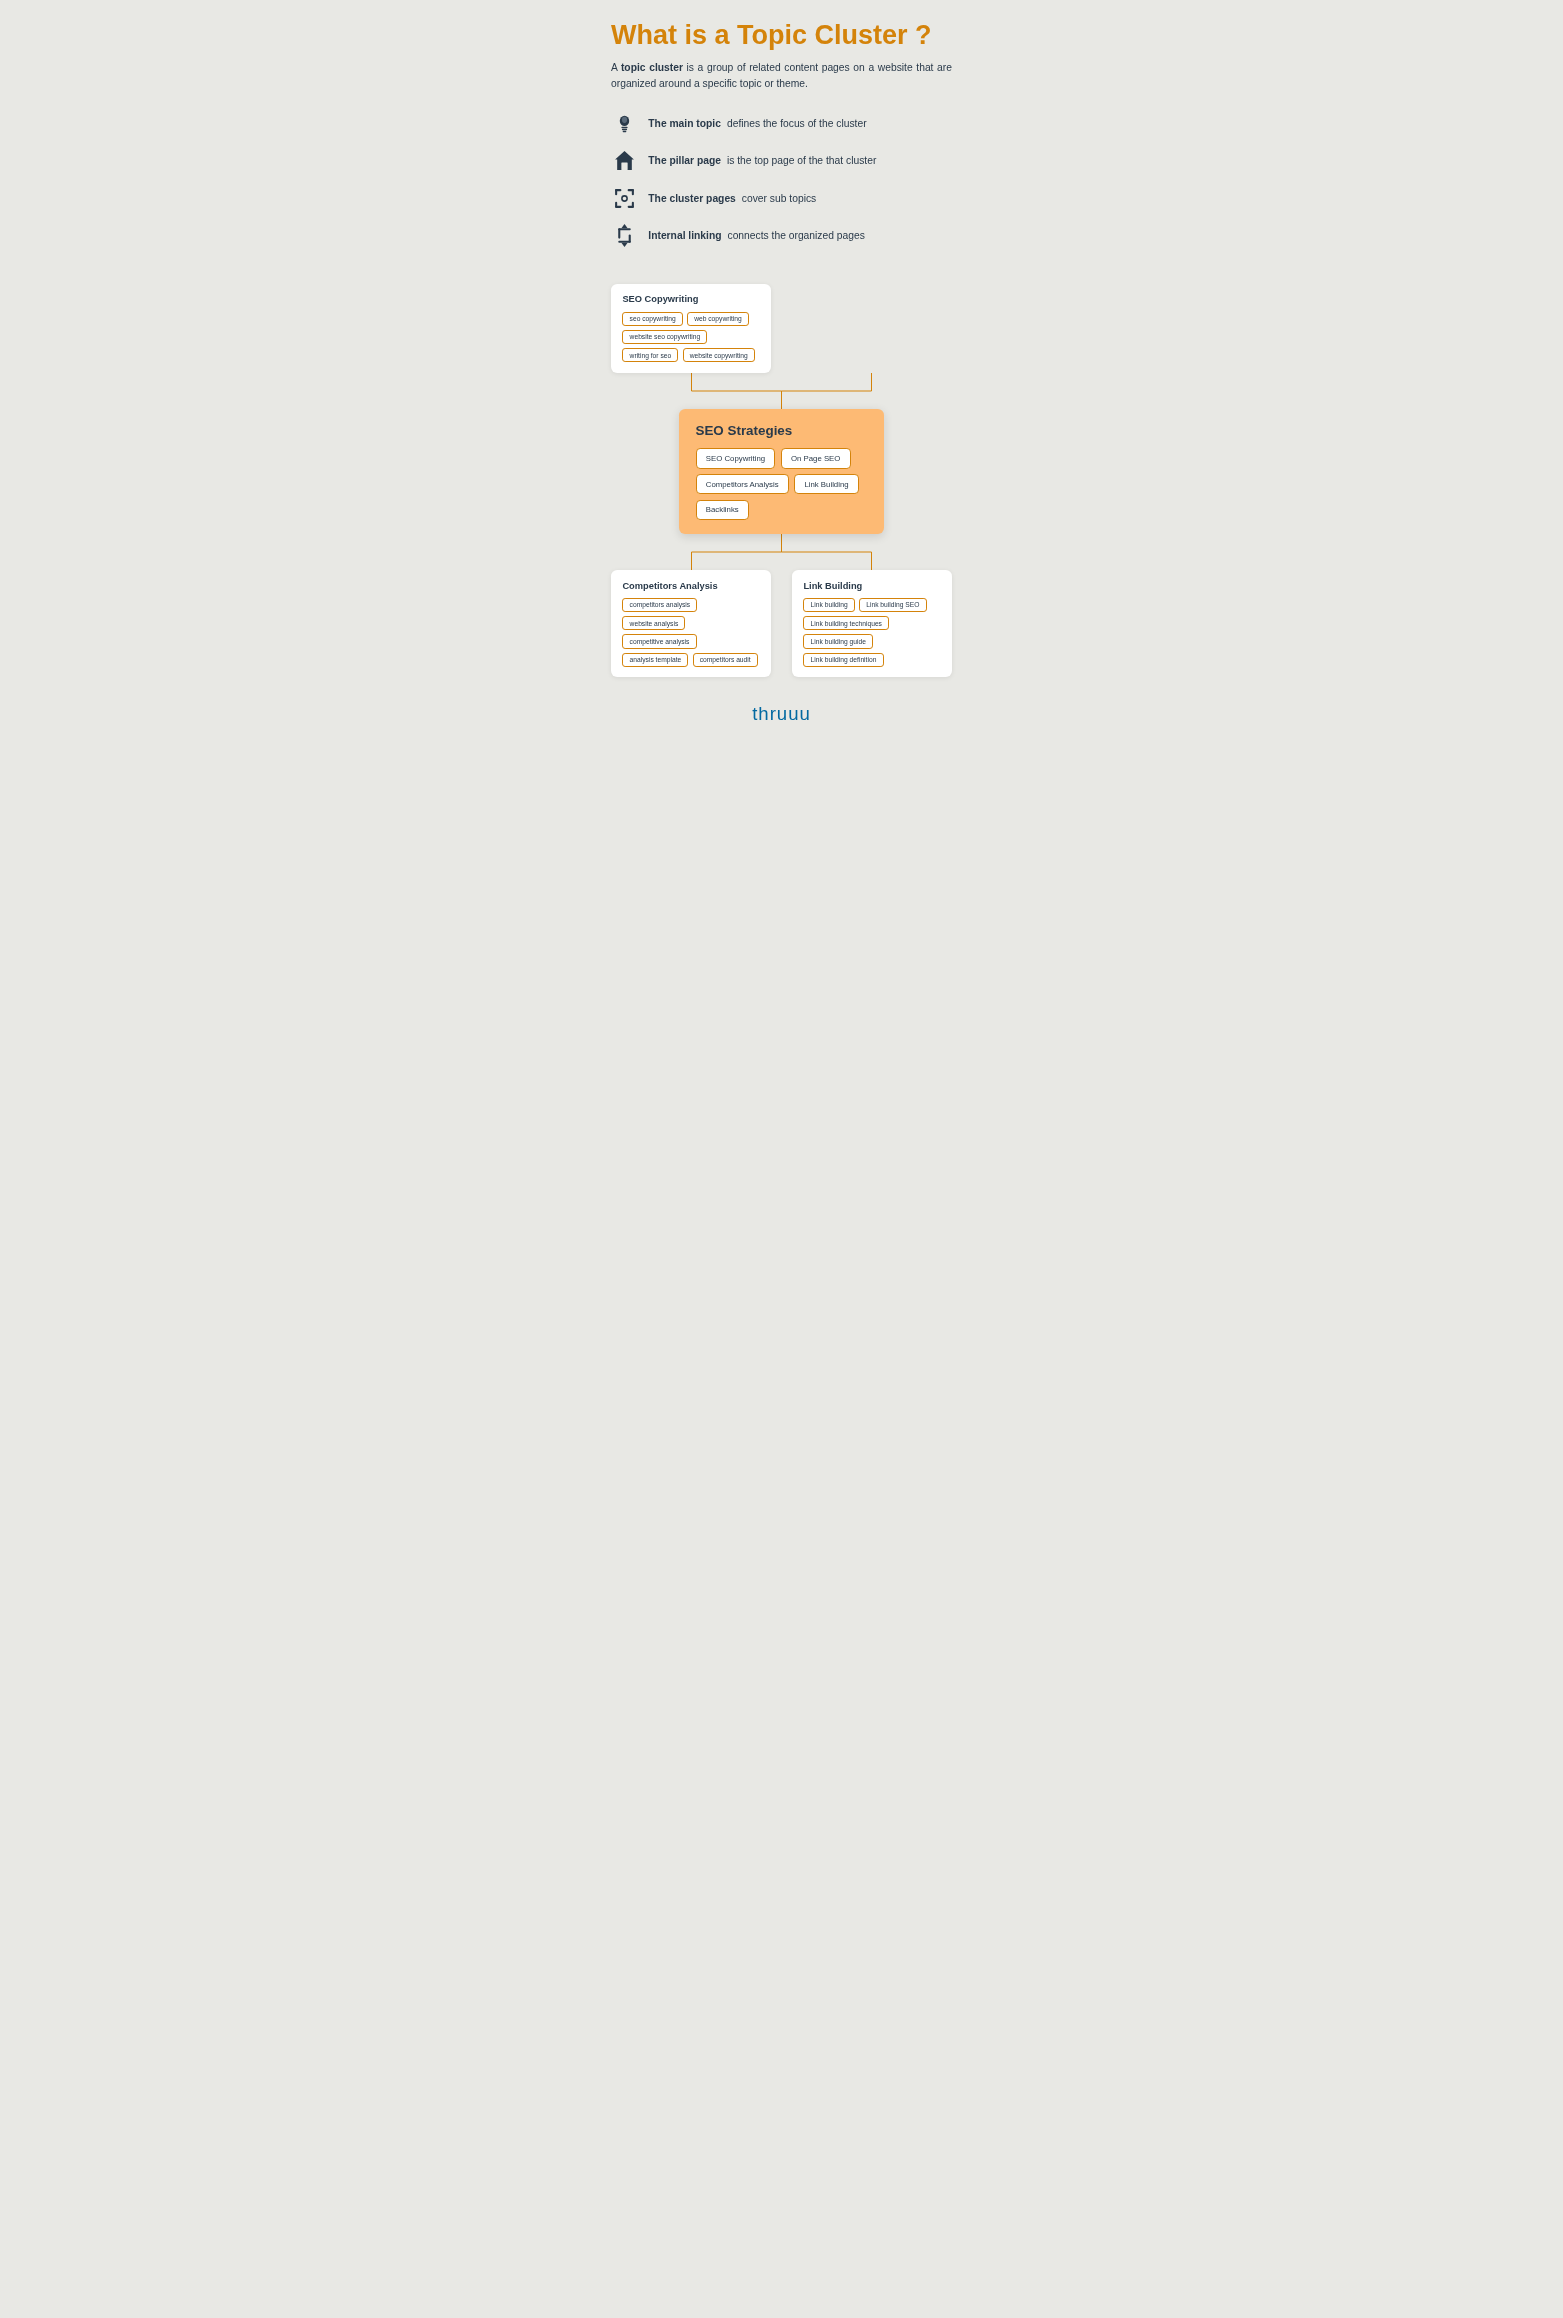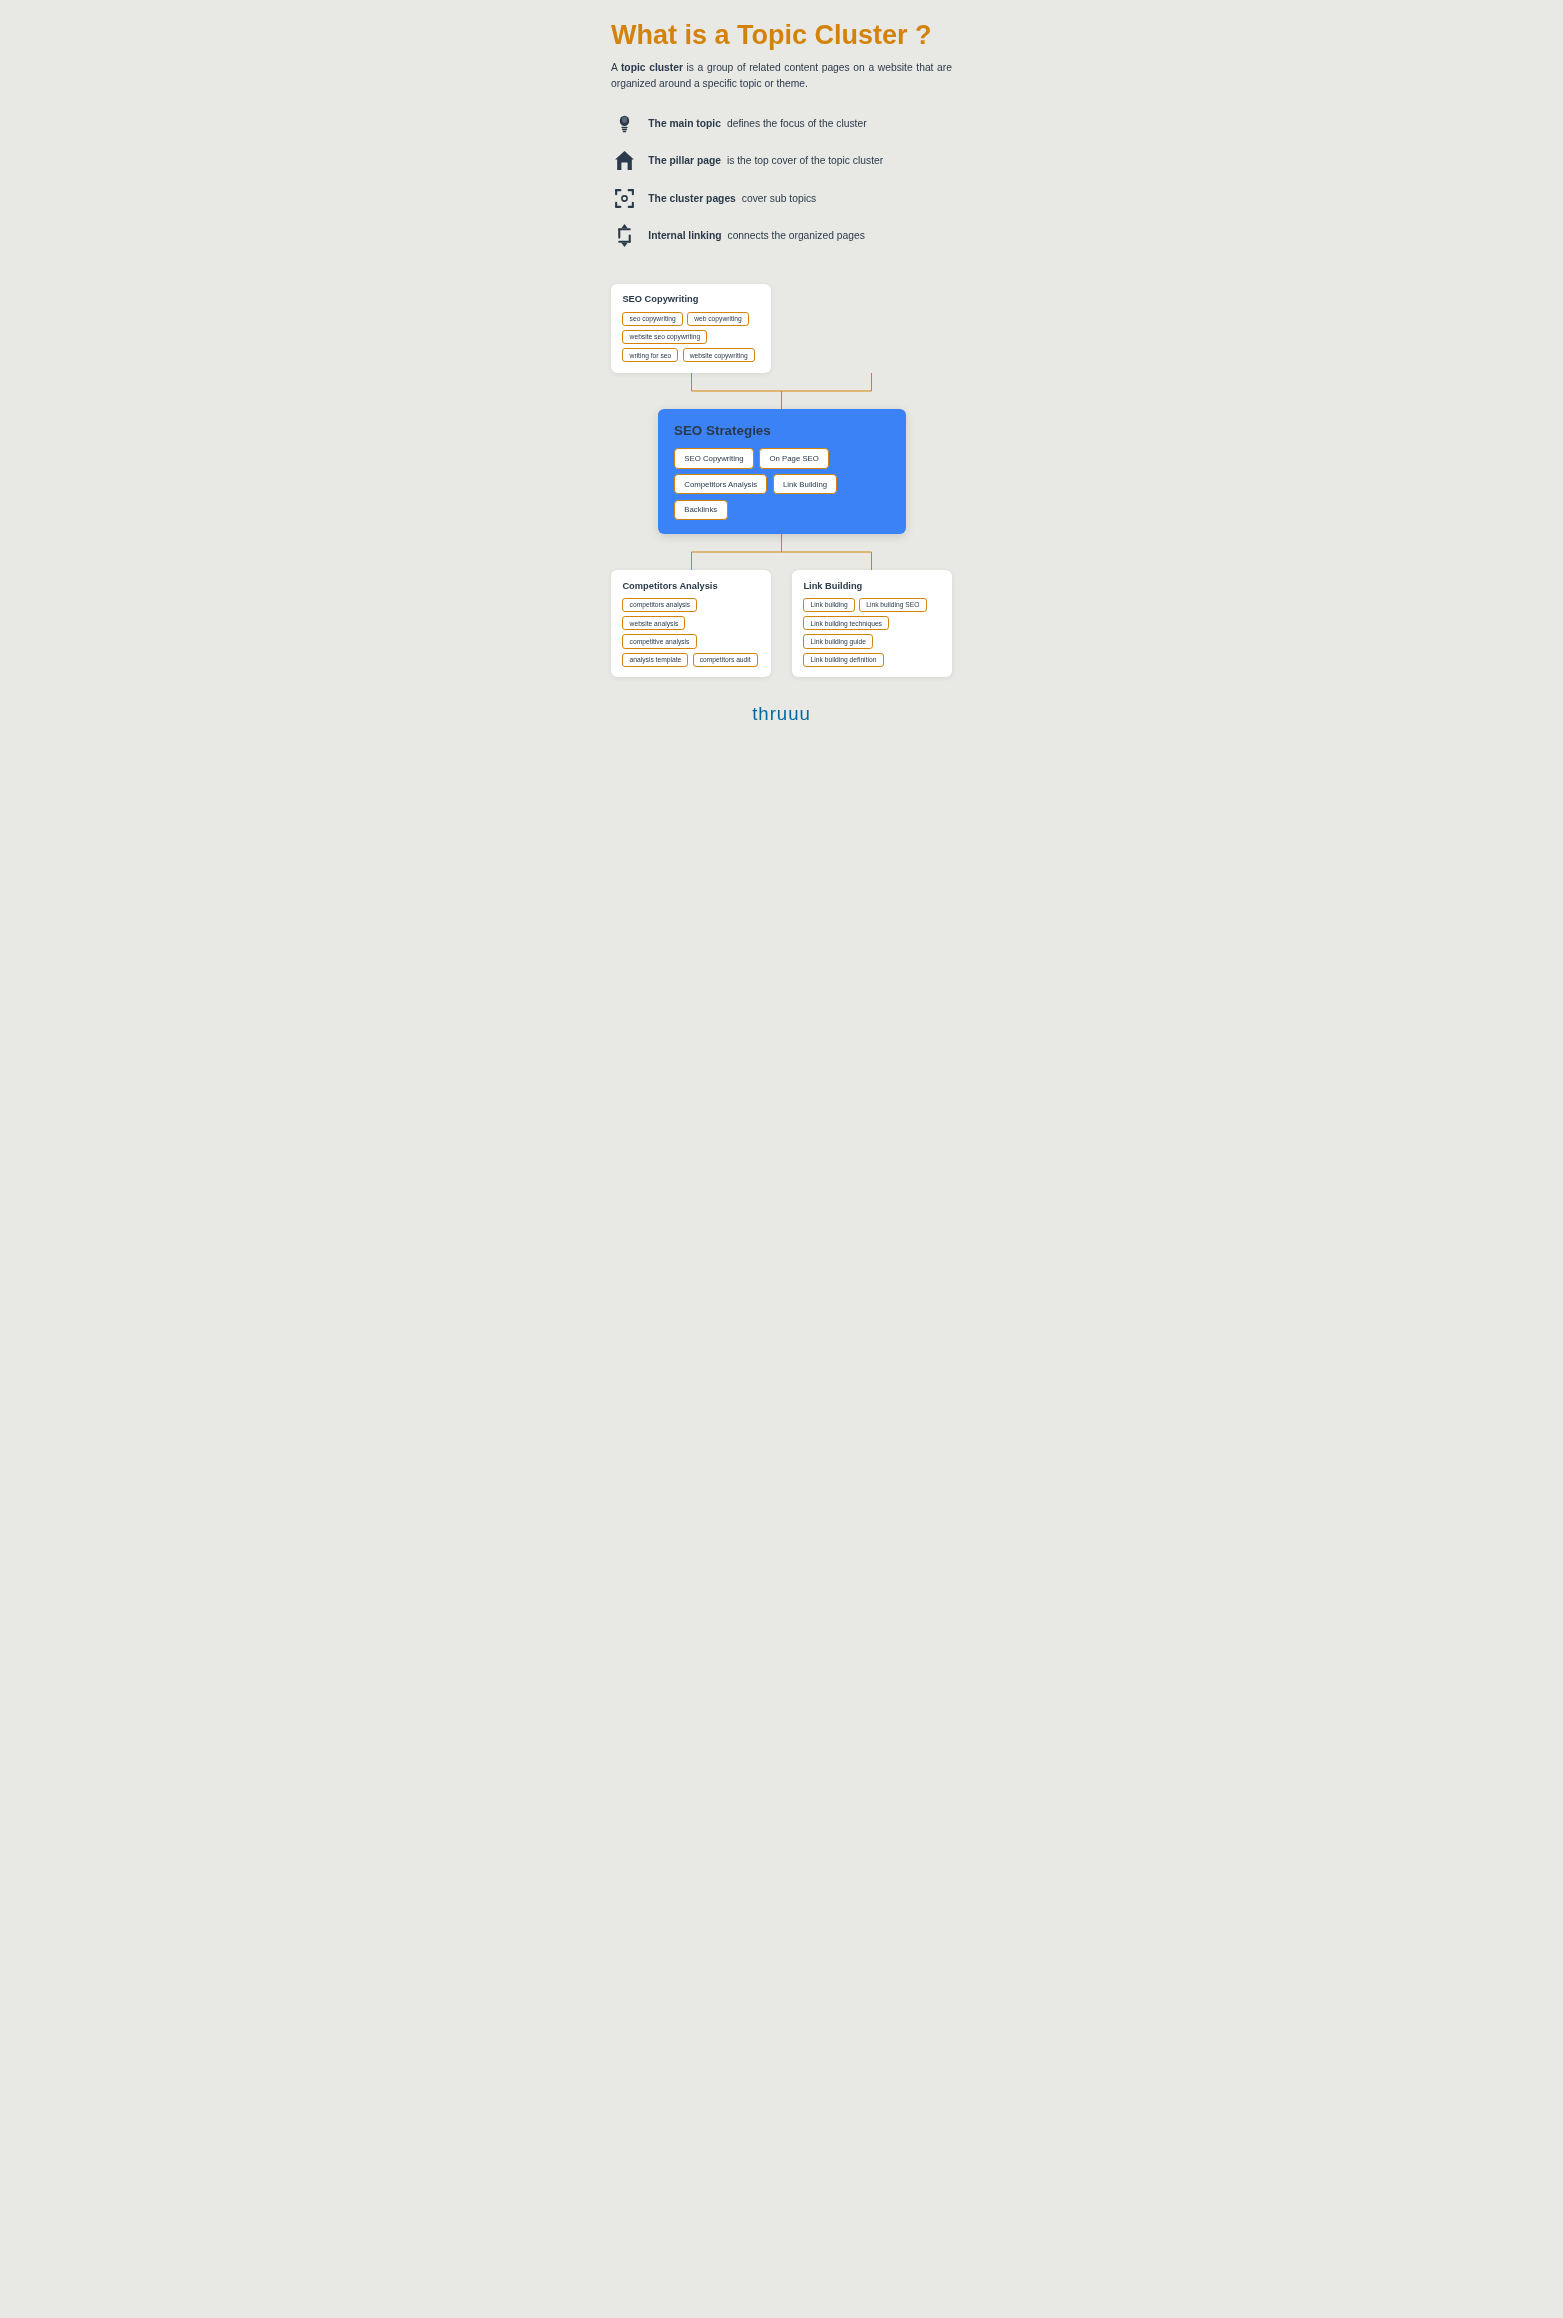--- a/index.html
+++ b/index.html
@@ -88,25 +88,25 @@
       border-radius: 3.1px;
       padding: 2.6px 6.2px;
       font-size: 6.7px;
       color: #2a3a4a;
       background: #fff;
       white-space: nowrap;
     }
 
     
     .pillar-card {
-      background: #3b82f6;
+      background: #fdba74;
       border-radius: 6.2px;
       padding: 14.5px 16.5px;
       box-shadow: 0 2.1px 9.3px rgba(0,0,0,0.12);
-      width: 248px;
+      width: 205px;
       margin: 0 auto;
       position: relative;
       z-index: 10;
     }
 
     .pillar-card .card-title {
       font-size: 13.4px;
       margin-bottom: 10.3px;
     }
 
@@ -199,21 +199,21 @@
     <span><strong>The main topic</strong><span> defines the focus of the cluster</span></span>
   </li>
 
   <li>
     <span class="feature-icon">
       <svg viewBox="0 0 44 44" fill="none" xmlns="http://www.w3.org/2000/svg">
         <polygon points="22,4 40,20 36,20 36,40 8,40 8,20 4,20" fill="#2a3a4a"></polygon>
         <rect x="16" y="26" width="12" height="14" rx="1" fill="#e8e8e4"></rect>
       </svg>
     </span>
-    <span><strong>The pillar page</strong><span> is the top cover of the topic cluster</span></span>
+    <span><strong>The pillar page</strong><span> is the top page of the that cluster</span></span>
   </li>
 
   <li>
     <span class="feature-icon">
       <svg viewBox="0 0 44 44" fill="none" xmlns="http://www.w3.org/2000/svg">
         <rect x="4" y="4" width="12" height="4" rx="2" fill="#2a3a4a"></rect>
         <rect x="4" y="4" width="4" height="12" rx="2" fill="#2a3a4a"></rect>
         <rect x="28" y="4" width="12" height="4" rx="2" fill="#2a3a4a"></rect>
         <rect x="36" y="4" width="4" height="12" rx="2" fill="#2a3a4a"></rect>
         <rect x="4" y="36" width="12" height="4" rx="2" fill="#2a3a4a"></rect>

